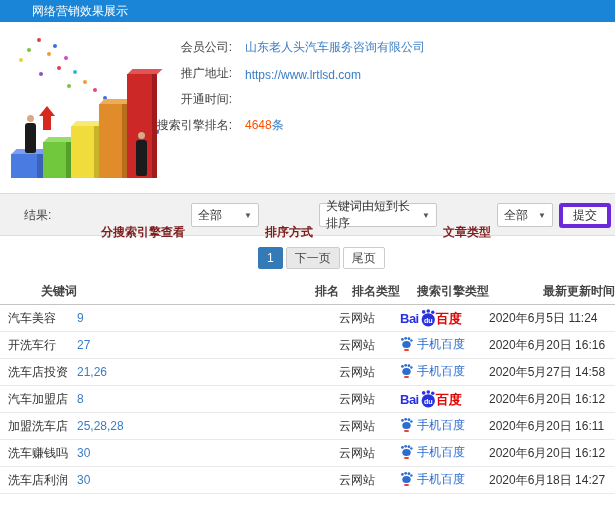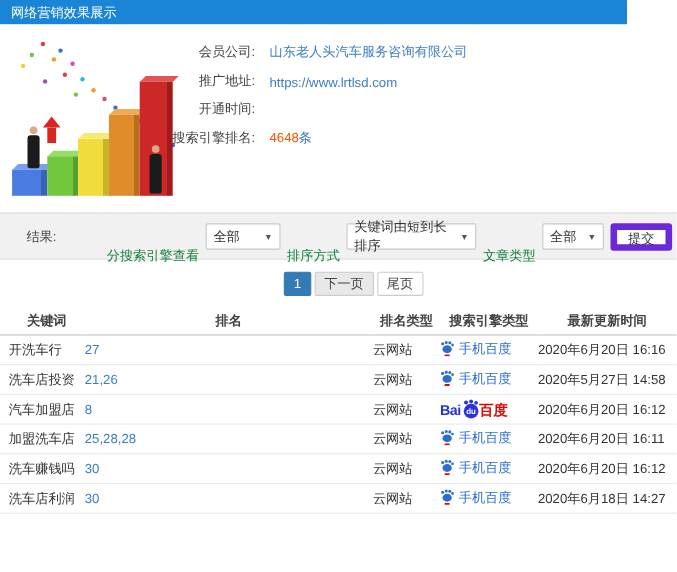--- a/index.html
+++ b/index.html
@@ -3,23 +3,23 @@
 <meta charset="utf-8">
 <style>
   html,body { margin:0; padding:0; }
   body {
     width:615px; height:520px; position:relative; overflow:hidden;
     background:#fff; color:#333;
     font-family:"Liberation Sans","DejaVu Sans",sans-serif; font-size:12px;
   }
   
   .topbar {
-    position:absolute; left:0; top:0; width:570px; height:22px;
+    position:absolute; left:0; top:0; width:615px; height:22px;
     background:var(--header-bg,#1a85d6); color:#fff;
-    line-height:22px; padding-left:10px; box-sizing:border-box; font-size:12px;
+    line-height:22px; padding-left:32px; box-sizing:border-box; font-size:12px;
   }
   
   .info { position:absolute; left:0; top:30px; width:615px; }
   .info-row { height:26px; display:flex; align-items:flex-end; }
   .ilabel { display:inline-block; width:232px; text-align:right; color:#444; flex:none; }
   .ivalue { margin-left:13px; color:#333; text-decoration:none; }
   a.ivalue { color:var(--link-blue,#3b7dc4); cursor:pointer; }
   .rank-num { color:var(--rank-orange,#ff5100); font-weight:400; }
   .rank-unit { color:var(--link-blue,#3b7dc4); }
   
@@ -51,42 +51,42 @@
       94px 62px 0 #3a6fd8, 106px 68px 0 #e8d22f, 116px 74px 0 #d14b2b, 126px 82px 0 #35b5d8,
       100px 78px 0 #7bc143, 136px 90px 0 #e8447a, 146px 96px 0 #3a6fd8; }
   
   .filter-bar {
     position:absolute; left:0; top:193px; width:615px; height:43px; box-sizing:border-box;
     background:var(--filter-bg,#f1f1f1);
     border-top:1px solid var(--border-gray,#ddd); border-bottom:1px solid var(--border-gray,#ddd);
   }
   .result-label { position:absolute; left:24px; top:0; line-height:42px; color:#444; }
   .filter-controls { position:absolute; right:4px; top:0; height:42px; display:flex; align-items:center; gap:6px; }
-  .flabel { font-weight:normal; color:#15803d;margin-top:34px; }
+  .flabel { font-weight:bold; color:#7f1d1d;margin-top:34px; }
   .select {
     height:24px; box-sizing:border-box; background:#fff; border:1px solid #c8c8c8; border-radius:2px;
     display:flex; align-items:center; justify-content:space-between; padding:0 6px; cursor:pointer; color:#333;
   }
   .select .arrow { font-size:8px; color:#555; margin-left:5px; }
   .submit {
-    height:25px; padding:0 10px; background:#fff; border:6px solid #6d28d9; border-radius:3px;
+    height:25px; padding:0 10px; background:#fff; border:4px solid #6d28d9; border-radius:3px;
     font-family:Liberation Serif, serif; font-size:12px; color:#333; cursor:pointer;
   }
   
   .pagination { position:absolute; left:258px; top:247px; display:flex; gap:3px; }
   .page {
     height:22px; box-sizing:border-box; padding:0 8px; border:1px solid #ccc; background:#fff;
     display:inline-flex; align-items:center; color:#444; text-decoration:none; cursor:pointer; border-radius:2px;
   }
   .page.current { background:var(--pagination-active,#337ab7); border-color:var(--pagination-active,#337ab7); color:#fff; }
   .page.next { background:#e8e8e8; }
   
   .results { position:absolute; left:0; top:278px; width:615px; border-collapse:collapse; table-layout:fixed; }
   .results th {
-    text-align:center; font-weight:bold; color:#444; height:26px;
+    text-align:right; font-weight:bold; color:#444; height:26px;
     border-bottom:1px solid #c4c4c4; padding:0; font-size:12px;margin-top:45px;
   }
   .results td { height:26px; padding:0; border-bottom:1px solid #e9e9e9; font-size:12px; color:#333; }
   .results th:first-child, .results td:first-child { padding-left:8px; }
   .rank-link { color:var(--link-blue,#3b7dc4); text-decoration:none; cursor:pointer; }
   .engine-pc { display:inline-flex; align-items:center; line-height:1; }
   .engine-pc .bai { color:var(--baidu-blue,#2932e1); font-size:13px; letter-spacing:-0.5px; }
   .engine-pc .baidu-cn { color:var(--baidu-red,#e10601); font-size:13px; }
   .paw-pc { width:18px; height:18px; margin:0 -1px 0 0; color:var(--baidu-blue,#2932e1); }
   .engine-mobile { display:inline-flex; align-items:center; gap:4px; line-height:1;text-align:center; }
@@ -191,81 +191,101 @@
   <thead>
     <tr>
       <th>关键词</th>
       <th>排名</th>
       <th>排名类型</th>
       <th>搜索引擎类型</th>
       <th>最新更新时间</th>
     </tr>
   </thead>
   <tbody>
-
-  <tr>
-    <td>开洗车行</td>
-    <td><a class="rank-link">27</a></td>
-    <td>云网站</td>
-    <td>
-      
-      <span class="engine-mobile">
-        <svg class="paw-m" viewBox="0 0 16 18">
-          <circle cx="3" cy="4" r="1.7" fill="currentColor"></circle>
-          <circle cx="7" cy="2.6" r="1.7" fill="currentColor"></circle>
-          <circle cx="11" cy="3" r="1.7" fill="currentColor"></circle>
-          <circle cx="14" cy="5.4" r="1.5" fill="currentColor"></circle>
-          <ellipse cx="8" cy="10.2" rx="5.2" ry="4.4" fill="currentColor"></ellipse>
-          <rect class="underline" x="5" y="16" width="6" height="2" rx="1"></rect>
-        </svg>
-        <span class="m-label">手机百度</span>
-      </span>
-    </td>
-    <td>2020年6月20日 16:16</td>
-  </tr>
-
-  <tr>
-    <td>洗车店投资</td>
-    <td><a class="rank-link">21,26</a></td>
-    <td>云网站</td>
-    <td>
-      
-      <span class="engine-mobile">
-        <svg class="paw-m" viewBox="0 0 16 18">
-          <circle cx="3" cy="4" r="1.7" fill="currentColor"></circle>
-          <circle cx="7" cy="2.6" r="1.7" fill="currentColor"></circle>
-          <circle cx="11" cy="3" r="1.7" fill="currentColor"></circle>
-          <circle cx="14" cy="5.4" r="1.5" fill="currentColor"></circle>
-          <ellipse cx="8" cy="10.2" rx="5.2" ry="4.4" fill="currentColor"></ellipse>
-          <rect class="underline" x="5" y="16" width="6" height="2" rx="1"></rect>
-        </svg>
-        <span class="m-label">手机百度</span>
-      </span>
-    </td>
-    <td>2020年5月27日 14:58</td>
-  </tr>
-
-  <tr>
-    <td>汽车加盟店</td>
-    <td><a class="rank-link">8</a></td>
+  <tr>
+    <td>汽车美容</td>
+    <td><a class="rank-link">9</a></td>
     <td>云网站</td>
     <td>
       <span class="engine-pc">
         <b class="bai">Bai</b>
         <svg class="paw-pc" viewBox="0 0 20 20">
           <circle cx="5.2" cy="3.2" r="2" fill="currentColor"></circle>
           <circle cx="10.3" cy="2.2" r="2" fill="currentColor"></circle>
           <circle cx="15.3" cy="3.6" r="1.9" fill="currentColor"></circle>
           <circle cx="10.3" cy="12" r="7.4" fill="currentColor"></circle>
           <text x="10.3" y="15" font-size="8" font-weight="bold" fill="#ffffff" text-anchor="middle">du</text>
         </svg>
         <b class="baidu-cn">百度</b>
       </span>
       
     </td>
+    <td>2020年6月5日 11:24</td>
+  </tr>
+
+  <tr>
+    <td>开洗车行</td>
+    <td><a class="rank-link">27</a></td>
+    <td>云网站</td>
+    <td>
+      
+      <span class="engine-mobile">
+        <svg class="paw-m" viewBox="0 0 16 18">
+          <circle cx="3" cy="4" r="1.7" fill="currentColor"></circle>
+          <circle cx="7" cy="2.6" r="1.7" fill="currentColor"></circle>
+          <circle cx="11" cy="3" r="1.7" fill="currentColor"></circle>
+          <circle cx="14" cy="5.4" r="1.5" fill="currentColor"></circle>
+          <ellipse cx="8" cy="10.2" rx="5.2" ry="4.4" fill="currentColor"></ellipse>
+          <rect class="underline" x="5" y="16" width="6" height="2" rx="1"></rect>
+        </svg>
+        <span class="m-label">手机百度</span>
+      </span>
+    </td>
+    <td>2020年6月20日 16:16</td>
+  </tr>
+
+  <tr>
+    <td>洗车店投资</td>
+    <td><a class="rank-link">21,26</a></td>
+    <td>云网站</td>
+    <td>
+      
+      <span class="engine-mobile">
+        <svg class="paw-m" viewBox="0 0 16 18">
+          <circle cx="3" cy="4" r="1.7" fill="currentColor"></circle>
+          <circle cx="7" cy="2.6" r="1.7" fill="currentColor"></circle>
+          <circle cx="11" cy="3" r="1.7" fill="currentColor"></circle>
+          <circle cx="14" cy="5.4" r="1.5" fill="currentColor"></circle>
+          <ellipse cx="8" cy="10.2" rx="5.2" ry="4.4" fill="currentColor"></ellipse>
+          <rect class="underline" x="5" y="16" width="6" height="2" rx="1"></rect>
+        </svg>
+        <span class="m-label">手机百度</span>
+      </span>
+    </td>
+    <td>2020年5月27日 14:58</td>
+  </tr>
+
+  <tr>
+    <td>汽车加盟店</td>
+    <td><a class="rank-link">8</a></td>
+    <td>云网站</td>
+    <td>
+      <span class="engine-pc">
+        <b class="bai">Bai</b>
+        <svg class="paw-pc" viewBox="0 0 20 20">
+          <circle cx="5.2" cy="3.2" r="2" fill="currentColor"></circle>
+          <circle cx="10.3" cy="2.2" r="2" fill="currentColor"></circle>
+          <circle cx="15.3" cy="3.6" r="1.9" fill="currentColor"></circle>
+          <circle cx="10.3" cy="12" r="7.4" fill="currentColor"></circle>
+          <text x="10.3" y="15" font-size="8" font-weight="bold" fill="#ffffff" text-anchor="middle">du</text>
+        </svg>
+        <b class="baidu-cn">百度</b>
+      </span>
+      
+    </td>
     <td>2020年6月20日 16:12</td>
   </tr>
 
   <tr>
     <td>加盟洗车店</td>
     <td><a class="rank-link">25,28,28</a></td>
     <td>云网站</td>
     <td>
       
       <span class="engine-mobile">

